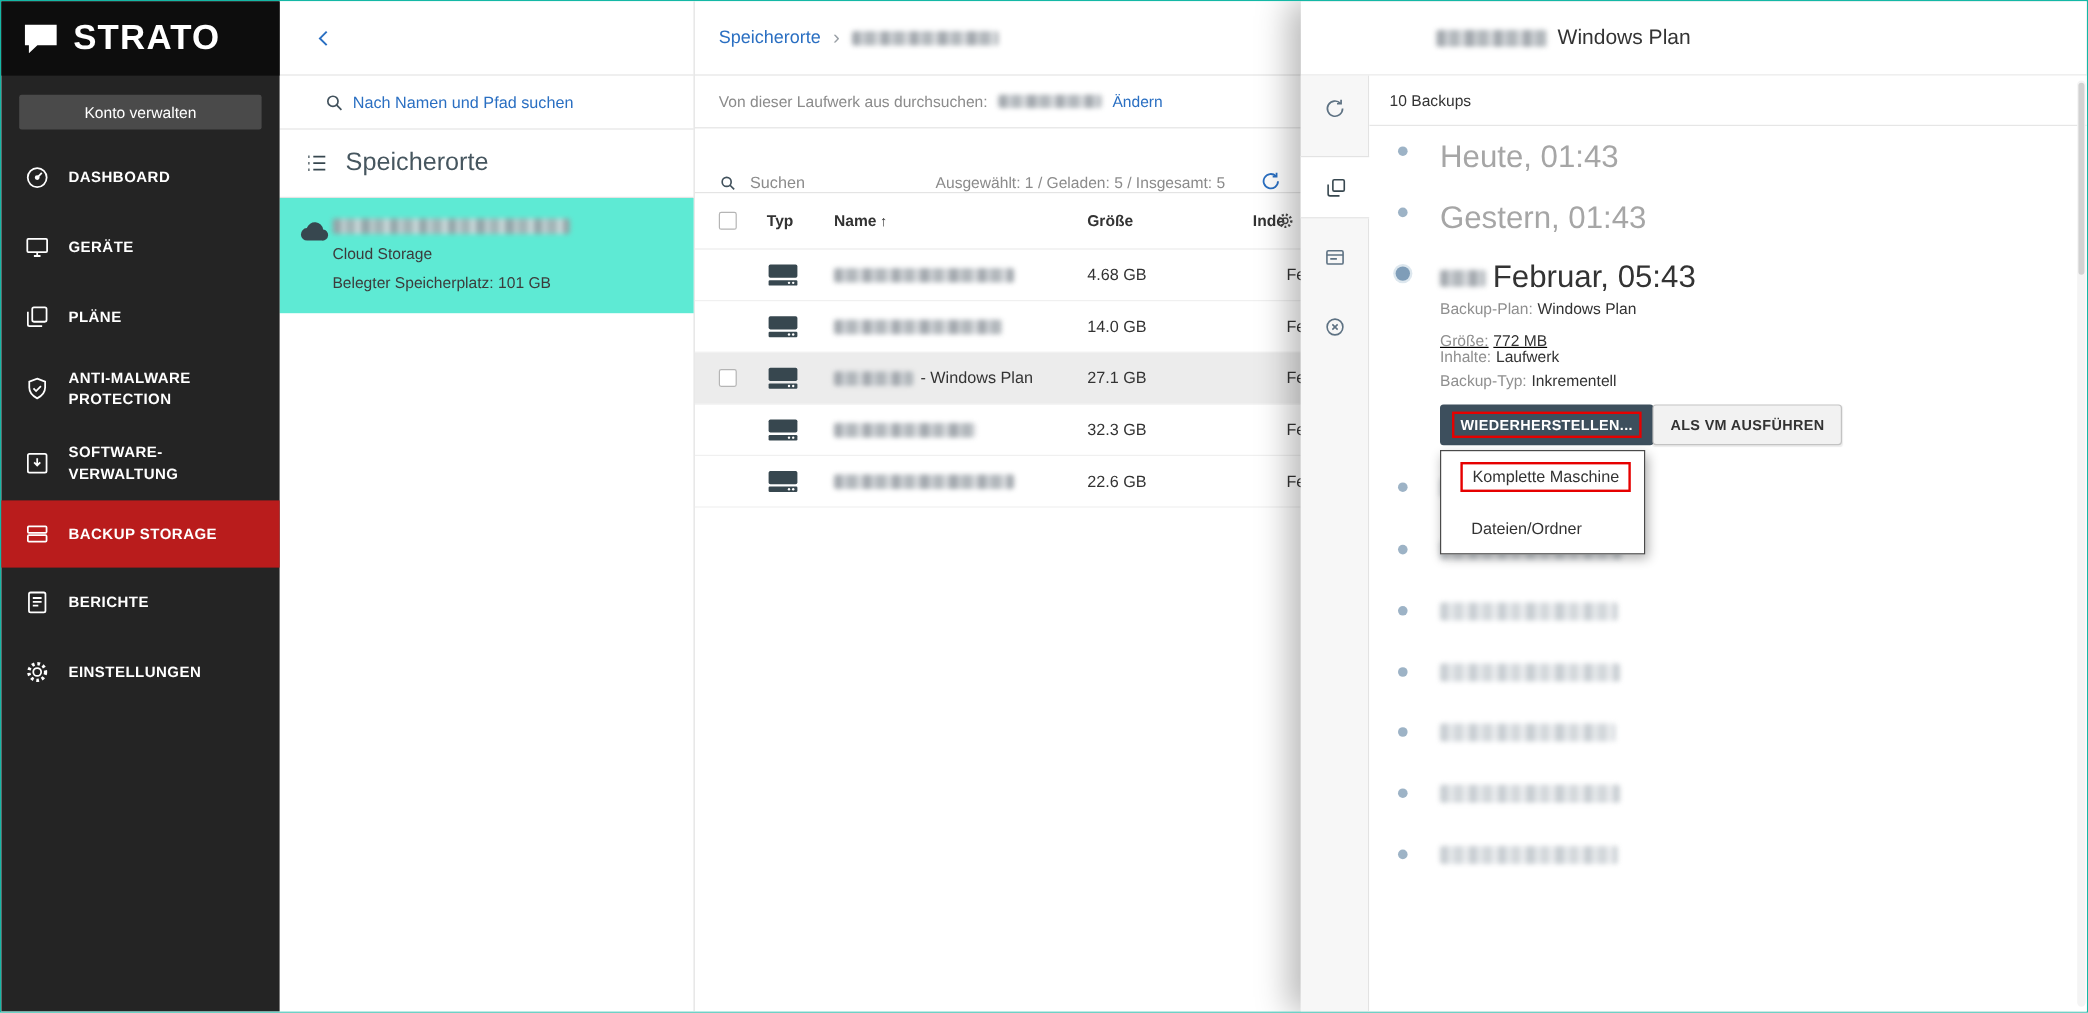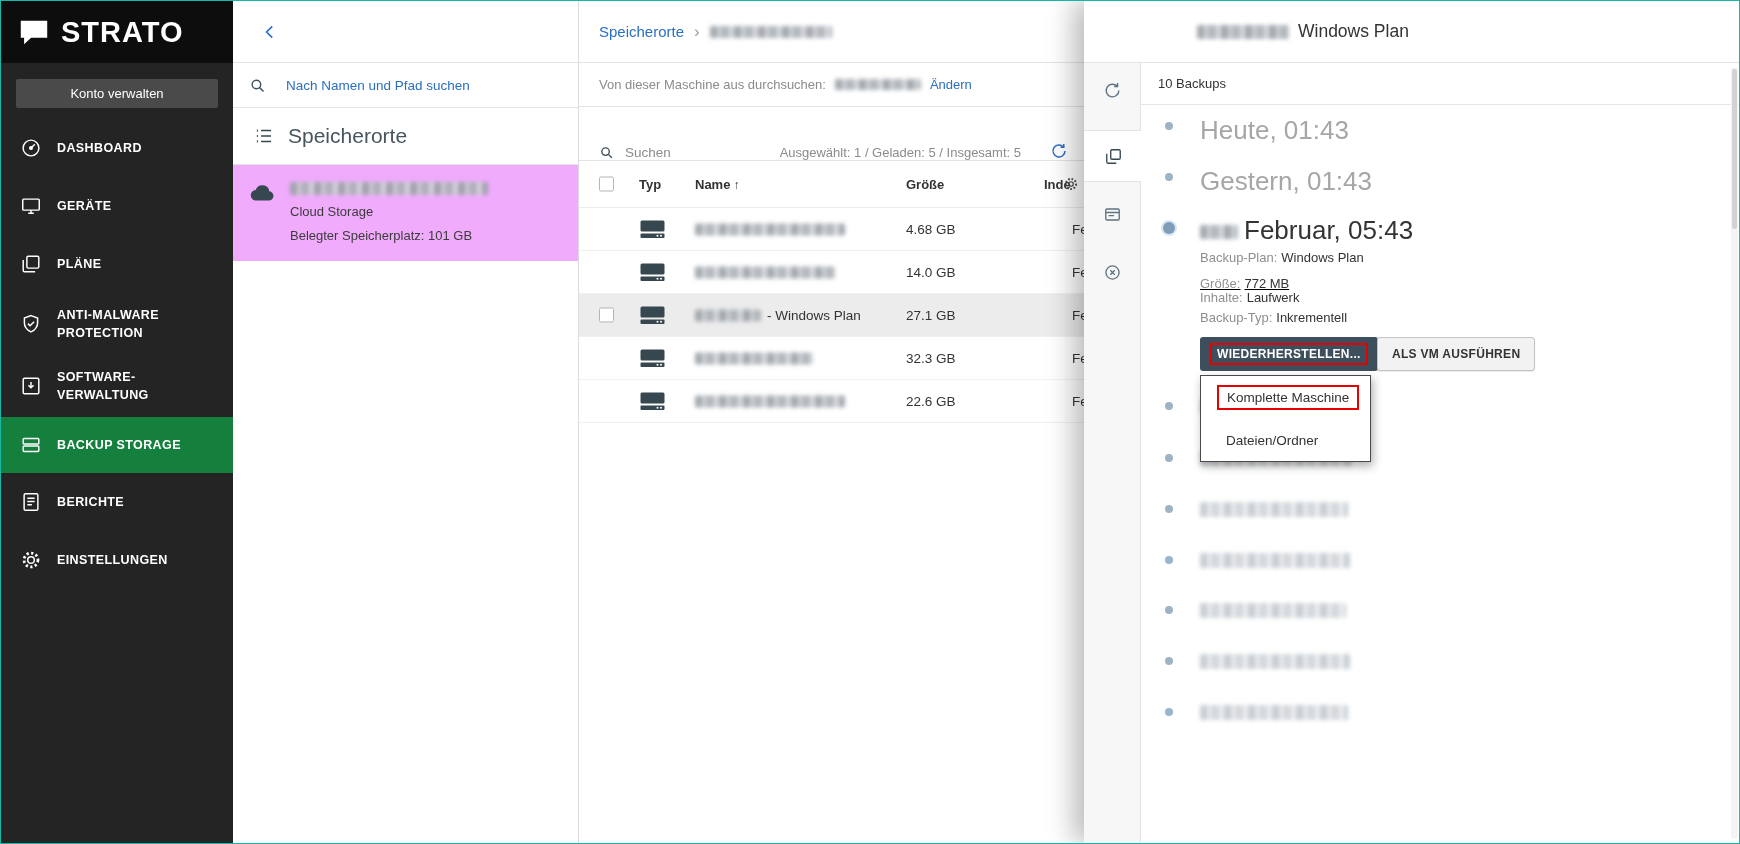--- a/index.html
+++ b/index.html
@@ -7,38 +7,38 @@
   .screen{position:relative;width:1740px;height:844px;background:#fff;border:1px solid #14b8a6;overflow:hidden;}
 
   
   .sidebar{position:absolute;left:0;top:0;width:232px;height:100%;background:#242424;color:#fff;z-index:3;}
   .logo-area{height:62px;background:#0d0d0d;display:flex;align-items:center;padding-left:16px;gap:10px;cursor:pointer;}
   .logo-text{font-size:29px;font-weight:800;letter-spacing:1px;color:#fff;}
   .account-btn{display:block;margin:16px auto 0;width:202px;height:29px;background:#4a4a4a;color:#fff;border:none;border-radius:2px;font-size:13px;font-family:inherit;cursor:pointer;}
   .nav{margin-top:11px;display:flex;flex-direction:column;}
   .nav-item{display:flex;align-items:center;gap:15px;padding-left:19px;min-height:58px;cursor:pointer;}
   .nav-item.two{min-height:62px;}
-  .nav-item.active{background:#15803d;min-height:56px;}
+  .nav-item.active{background:#b91c1c;min-height:56px;}
   .nav-label{font-size:12.5px;font-weight:700;letter-spacing:.4px;line-height:1.45;width:152px;color:#fff;}
   .nicon{width:22px;height:22px;display:flex;align-items:center;justify-content:center;flex:0 0 22px;}
 
   
   .redact{display:inline-block;height:12px;border-radius:2px;filter:blur(2.3px);vertical-align:middle;
     background:repeating-linear-gradient(90deg,#9aa0a6 0 7px,#c9cdd1 7px 11px,#aab0b5 11px 19px,#d4d7da 19px 24px);opacity:.9;}
   .redact.light{background:repeating-linear-gradient(90deg,#c3c9ce 0 7px,#e3e6e9 7px 12px,#ced3d7 12px 19px,#eaecee 19px 24px);}
 
   
   .loc-panel{position:absolute;left:232px;top:0;width:346px;height:100%;background:#fff;border-right:1px solid #dcdcdc;}
   .loc-top{height:62px;border-bottom:1px solid #e4e4e4;display:flex;align-items:center;padding-left:28px;}
   .back{cursor:pointer;display:flex;}
-  .loc-search{height:45px;border-bottom:1px solid #e4e4e4;display:flex;align-items:center;gap:20px;padding-left:16px;cursor:pointer;}
+  .loc-search{height:45px;border-bottom:1px solid #e4e4e4;display:flex;align-items:center;gap:7px;padding-left:37px;cursor:pointer;}
   .loc-search-text{color:#2a6fc2;font-size:13.5px;}
   .loc-header{height:57px;display:flex;align-items:center;gap:14px;padding-left:21px;border-bottom:1px solid #e4e4e4;}
   .loc-title{font-size:21px;color:#46565f;}
-  .loc-item{background:#f0abfc;display:flex;gap:13px;padding:15px 16px 18px 16px;cursor:pointer;}
+  .loc-item{background:#5eead4;display:flex;padding:15px 16px 18px 16px;cursor:pointer;}
   .loc-item-text{display:flex;flex-direction:column;gap:9px;padding-top:2px;}
   .loc-type,.loc-usage{font-size:13px;color:#3c3c3c;}
 
   
   .browser{position:absolute;left:578px;top:0;width:505px;height:100%;background:#fff;}
   .crumbs{height:62px;border-bottom:1px solid #e4e4e4;display:flex;align-items:center;gap:10px;padding-left:20px;}
   .crumb-link{color:#2a6fc2;font-size:15px;cursor:pointer;}
   .crumb-sep{color:#9aa0a6;font-size:17px;}
   .machine-row{height:44px;border-bottom:1px solid #e4e4e4;display:flex;align-items:center;gap:9px;padding-left:20px;}
   .mr-label{color:#8b8b8b;font-size:13px;}
@@ -218,21 +218,21 @@
     </div>
   </section>
 
   <section class="browser">
     <div class="crumbs">
       <span class="crumb-link">Speicherorte</span>
       <span class="crumb-sep">›</span>
       <span class="redact" style="width:122px;height:12px;"></span>
     </div>
     <div class="machine-row">
-      <span class="mr-label">Von dieser Maschine aus durchsuchen:</span>
+      <span class="mr-label">Von dieser Laufwerk aus durchsuchen:</span>
       <span class="redact" style="width:86px;height:11px;"></span>
       <span class="mr-link">Ändern</span>
     </div>
     <div class="search-row">
       <span style="display:flex;">
           <svg width="15" height="15" viewBox="0 0 24 24" fill="none" stroke="#41515c" stroke-width="2.2">
             <circle cx="10.5" cy="10.5" r="6"></circle>
             <path d="M15 15l5.5 5.5"></path>
           </svg>
         </span>

